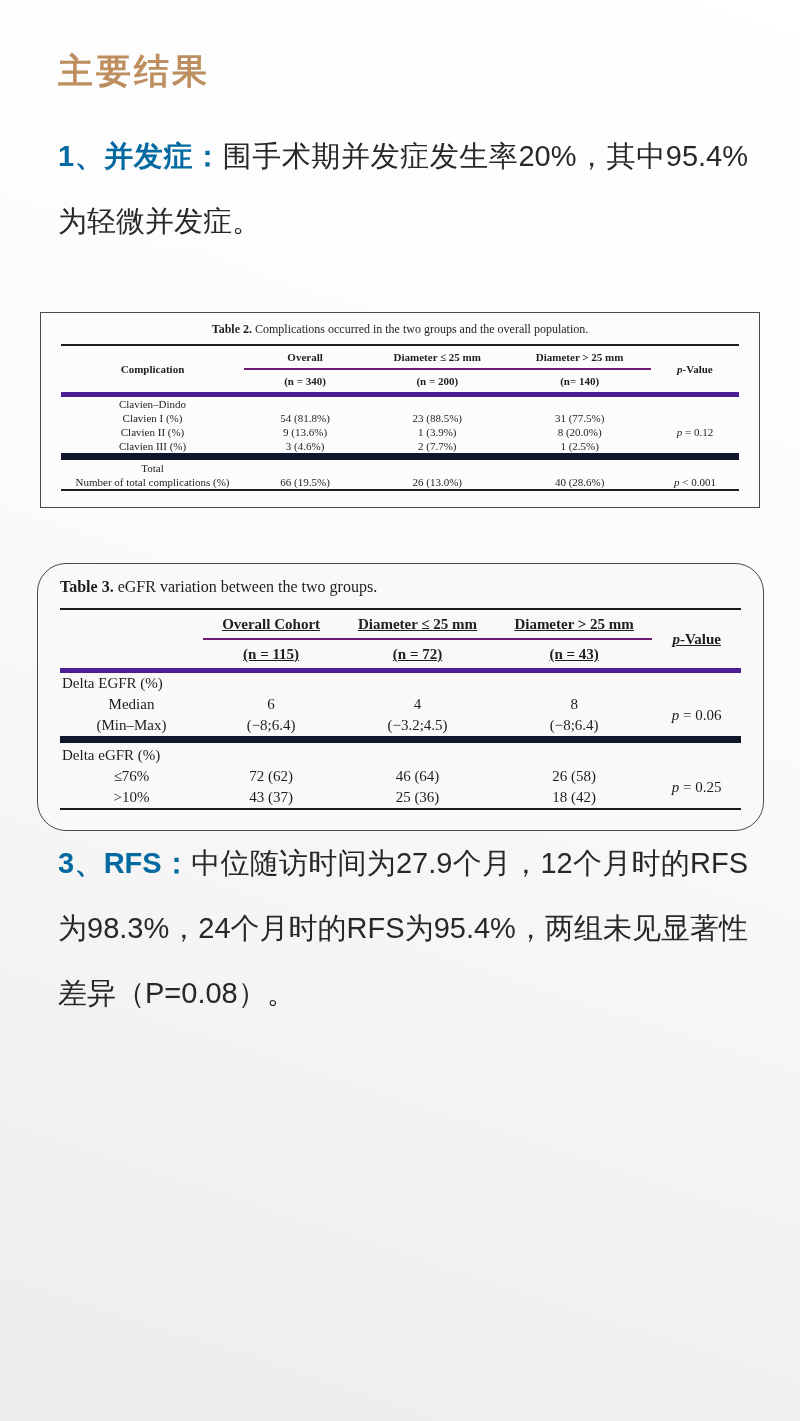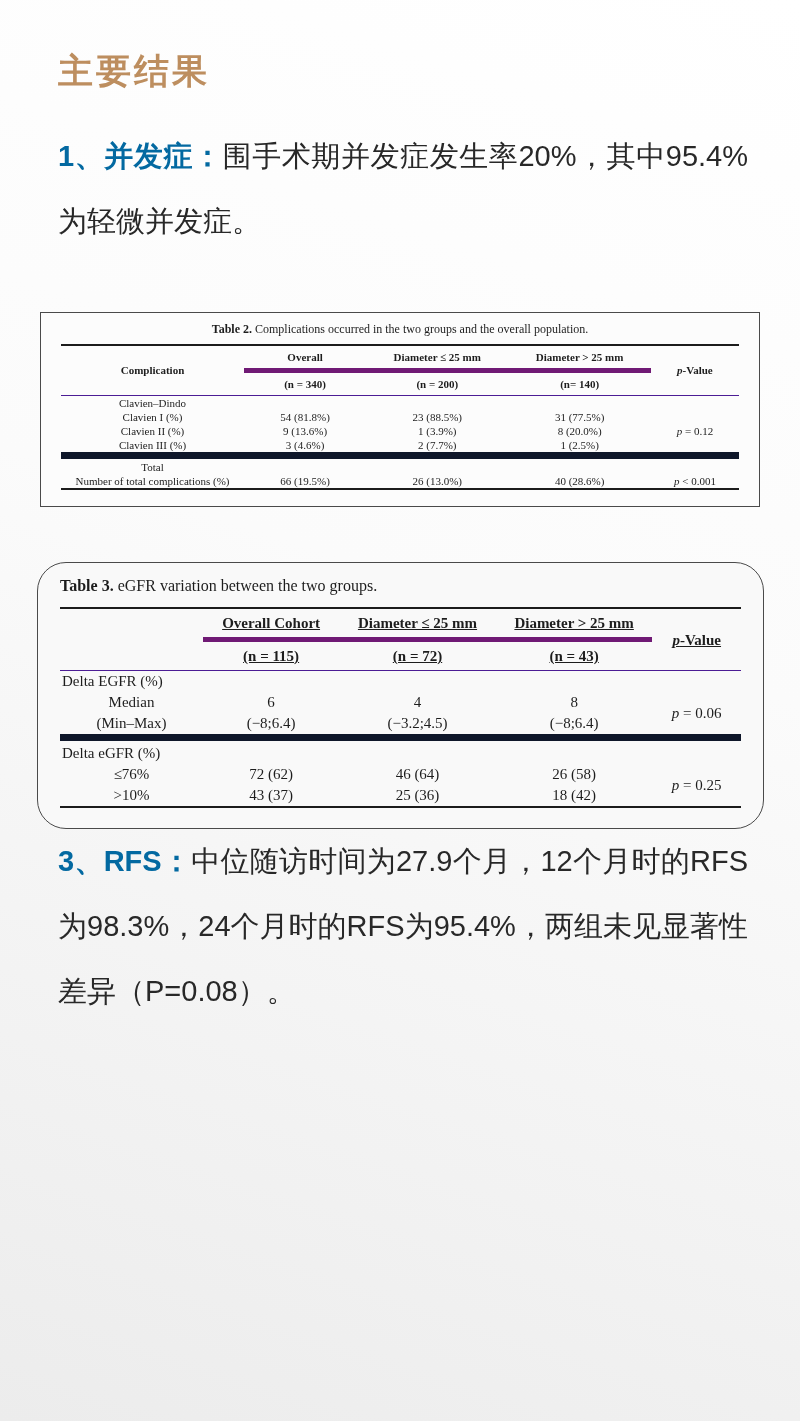--- a/index.html
+++ b/index.html
@@ -49,23 +49,23 @@
     width:100%; border-collapse:collapse;
     font-family:"Liberation Serif", serif;
     color:#1d1d1d;
     border-top:2px solid #1c1c1c;
     border-bottom:2px solid #1c1c1c;
   }
   table.sci th, table.sci td { font-weight:normal; text-align:center; vertical-align:middle; padding:0; }
   table.sci thead th { font-weight:bold; }
 
   
-  table.sci thead tr.grow th.grp { border-bottom:5px solid #701a75; }
-  
-  table.sci thead tr.nrow th, table.sci thead th.vspan { border-bottom:1px solid #4c1d95; }
+  table.sci thead tr.grow th.grp { border-bottom:2px solid #701a75; }
+  
+  table.sci thead tr.nrow th, table.sci thead th.vspan { border-bottom:5px solid #4c1d95; }
   
   table.sci tr.sep td { border-top:7px solid #0f172a; }
 
   
   .pv { display:block; }
   .pv::first-letter { font-style:italic; }
 
   
   table.sci2 { font-size:11px; }
   table.sci2 thead th { line-height:15px; padding:3.5px 0; }

